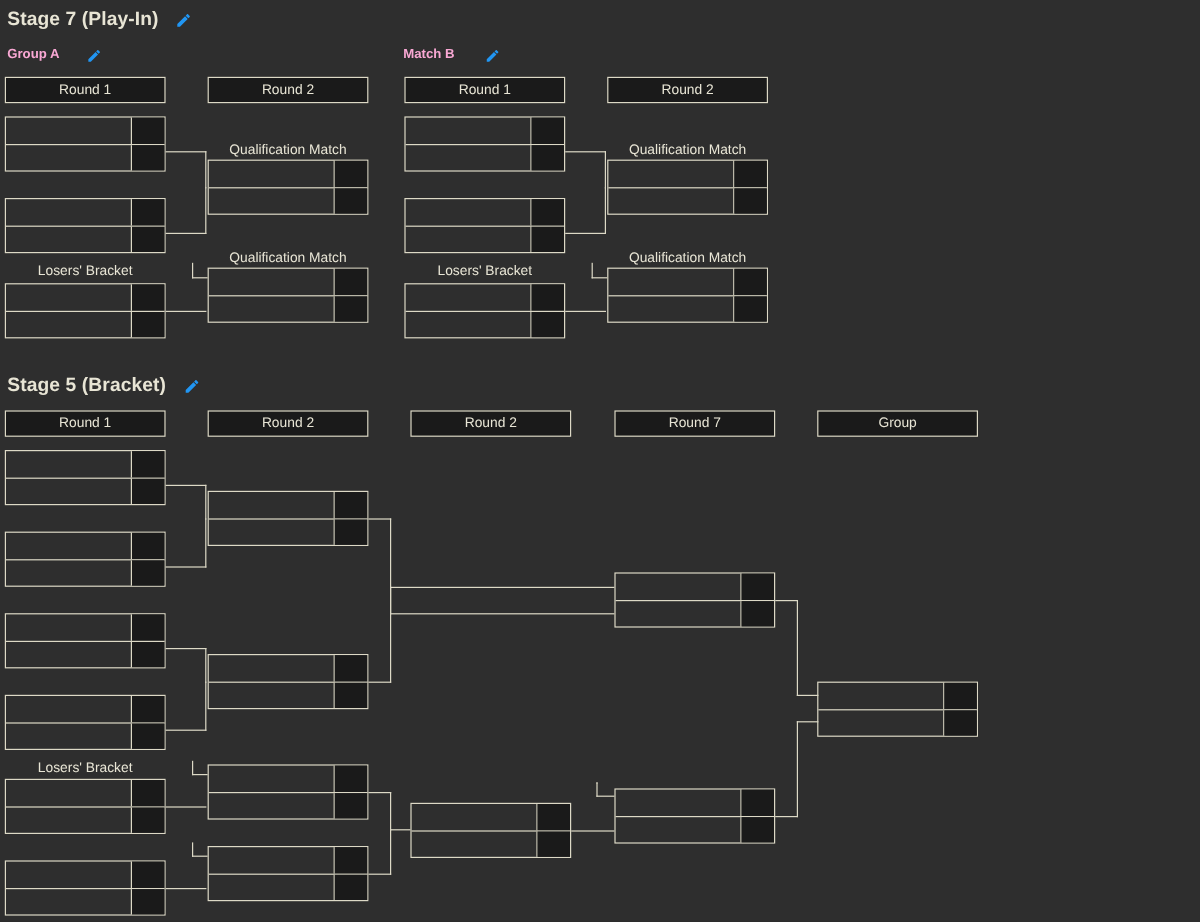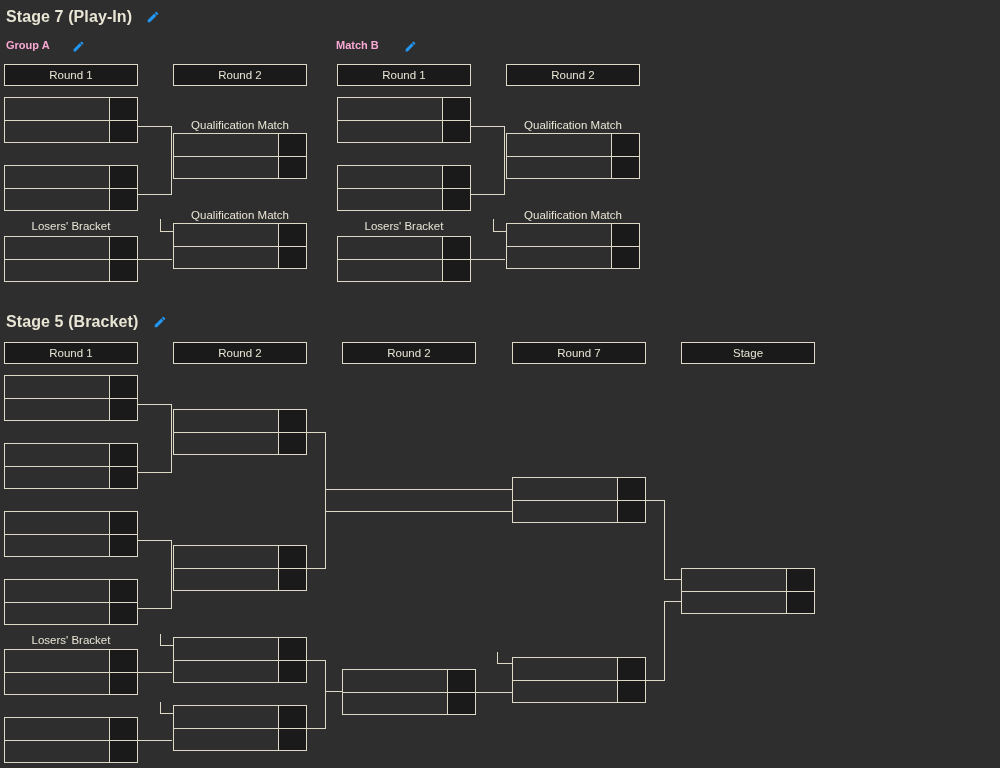--- a/index.html
+++ b/index.html
@@ -283,21 +283,21 @@
   <div class="edit-icon" style="left:153px; top:315px;">
     <svg width="14" height="14" viewBox="0 0 24 24">
       <path d="M3 17.2V21h3.8L17.9 9.9l-3.8-3.8L3 17.2zM20.7 7.1c.4-.4.4-1 0-1.4l-2.4-2.4c-.4-.4-1-.4-1.4 0l-1.9 1.9 3.8 3.8 1.9-1.9z" fill="#2196f3"></path>
     </svg>
   </div>
 
   <div class="round-header" style="left:4px; top:342px; width:134px;">Round 1</div>
   <div class="round-header" style="left:173px; top:342px; width:134px;">Round 2</div>
   <div class="round-header" style="left:342px; top:342px; width:134px;">Round 2</div>
   <div class="round-header" style="left:512px; top:342px; width:134px;">Round 7</div>
-  <div class="round-header" style="left:681px; top:342px; width:134px;">Stage</div>
+  <div class="round-header" style="left:681px; top:342px; width:134px;">Group</div>
 
   <div class="match" style="left:4px; top:375px; width:134px; height:46px;">
     <div class="match-row">
       <span class="team-name"></span>
       <span class="team-score" style="width:27px;"></span>
     </div>
     <div class="match-row">
       <span class="team-name"></span>
       <span class="team-score" style="width:27px;"></span>
     </div>

